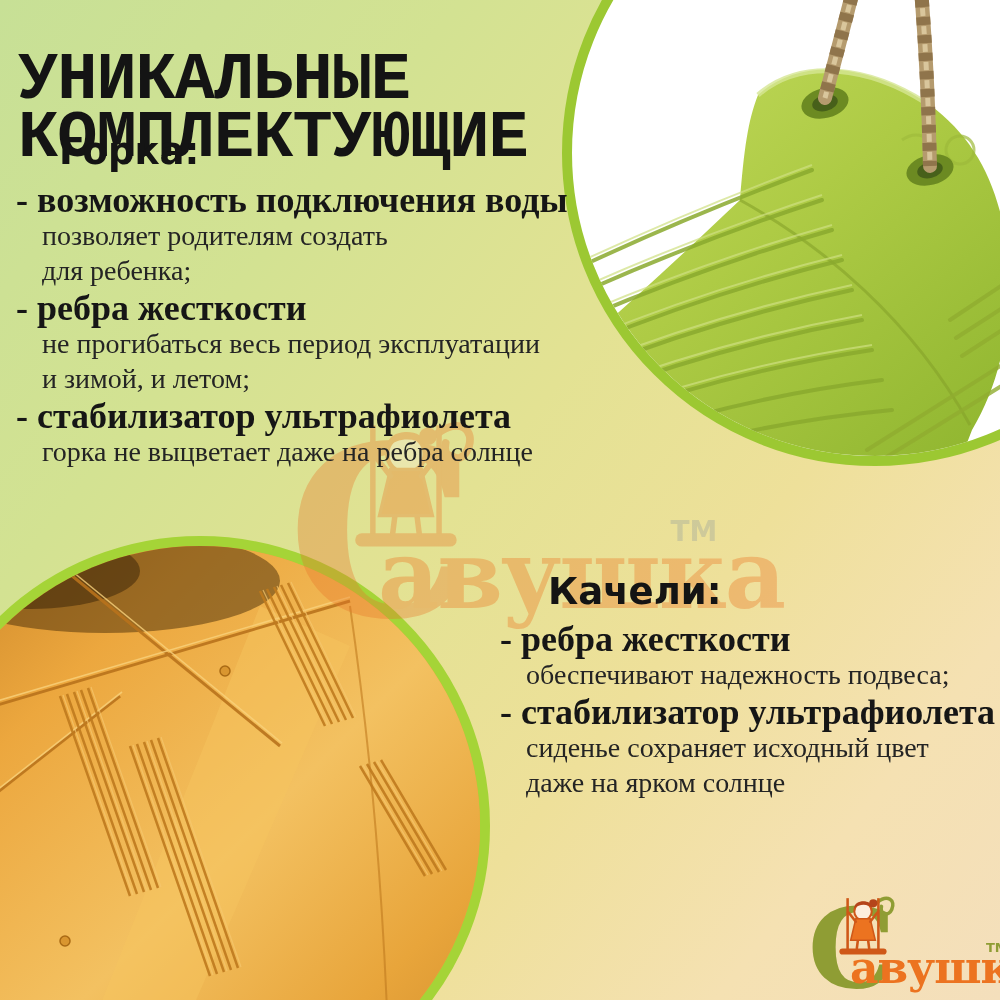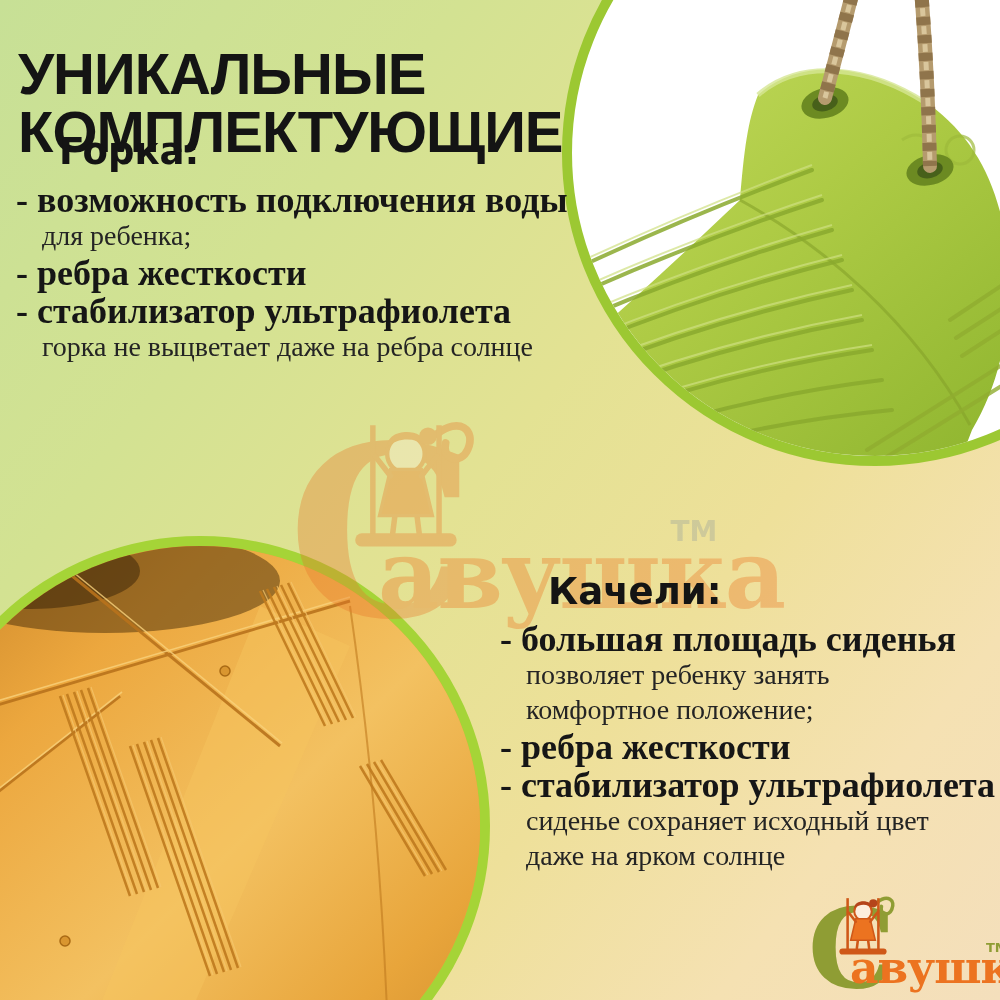--- a/index.html
+++ b/index.html
@@ -8,21 +8,21 @@
     background:linear-gradient(128deg,#c7e096 0%,#d3e292 26%,#e3e293 48%,#eee09a 66%,#f5e1b2 84%,#f4dfbc 100%);
     font-family:"Liberation Serif",serif;color:#222;
   }
   
   .circle{position:absolute;border-radius:50%;overflow:hidden;box-sizing:content-box;}
   .circle-tr{left:562px;top:-160px;width:606px;height:606px;border:10px solid #9cc832;background:#fff;z-index:1;}
   .circle-bl{left:-90px;top:536px;width:560px;height:560px;border:10px solid #a5d437;background:#e8a53c;z-index:2;}
   .circle svg{display:block;width:100%;height:100%;}
   
   .title{position:absolute;left:18px;top:6px;z-index:4;
-    font-family:Liberation Sans, sans-serif;font-weight:800;font-size:58px;line-height:58px;
+    font-family:Liberation Mono, monospace;font-weight:800;font-size:67px;line-height:58px;
     letter-spacing:-1px;color:#141414;}
   .sec-head{position:absolute;z-index:4;font-family:"DejaVu Sans",sans-serif;font-weight:800;
     font-size:37px;color:#141414;margin-left:43px;}
   .head-gorka{left:16px;top:130px;}
   .head-kacheli{left:505px;top:570px;}
   .bullets{position:absolute;z-index:4;font-size:28px;line-height:35px;color:#242424;}
   .bullets-gorka{left:16px;top:183px;width:660px;}
   .bullets-kacheli{left:500px;top:622px;width:500px;}
   .item{margin:0;}
   .item + .item{margin-top:3px;}
@@ -168,40 +168,39 @@
 
   <h1 class="title">
     <span>УНИКАЛЬНЫЕ</span><br>
     <span>КОМПЛЕКТУЮЩИЕ</span>
   </h1>
 
   <div class="sec-head head-gorka">Горка:</div>
   <div class="bullets bullets-gorka">
     <div class="item">
       <div class="item-title">- возможность подключения воды</div>
+      <div class="item-line">позволяет родителям создать</div>
       <div class="item-line">для ребенка;</div>
     </div>
     <div class="item">
       <div class="item-title">- ребра жесткости</div>
+      <div class="item-line">не прогибаться весь период эксплуатации</div>
+      <div class="item-line">и зимой, и летом;</div>
     </div>
     <div class="item">
       <div class="item-title">- стабилизатор ультрафиолета</div>
       <div class="item-line">горка не выцветает даже на ребра солнце</div>
     </div>
   </div>
 
   <div class="sec-head head-kacheli">Качели:</div>
   <div class="bullets bullets-kacheli">
     <div class="item">
-      <div class="item-title">- большая площадь сиденья</div>
-      <div class="item-line">позволяет ребенку занять</div>
-      <div class="item-line">комфортное положение;</div>
-    </div>
-    <div class="item">
       <div class="item-title">- ребра жесткости</div>
+      <div class="item-line">обеспечивают надежность подвеса;</div>
     </div>
     <div class="item">
       <div class="item-title">- стабилизатор ультрафиолета</div>
       <div class="item-line">сиденье сохраняет исходный цвет</div>
       <div class="item-line">даже на ярком солнце</div>
     </div>
   </div>
 
   <div class="logo logo-corner">
     <span class="logo-c">С</span>

